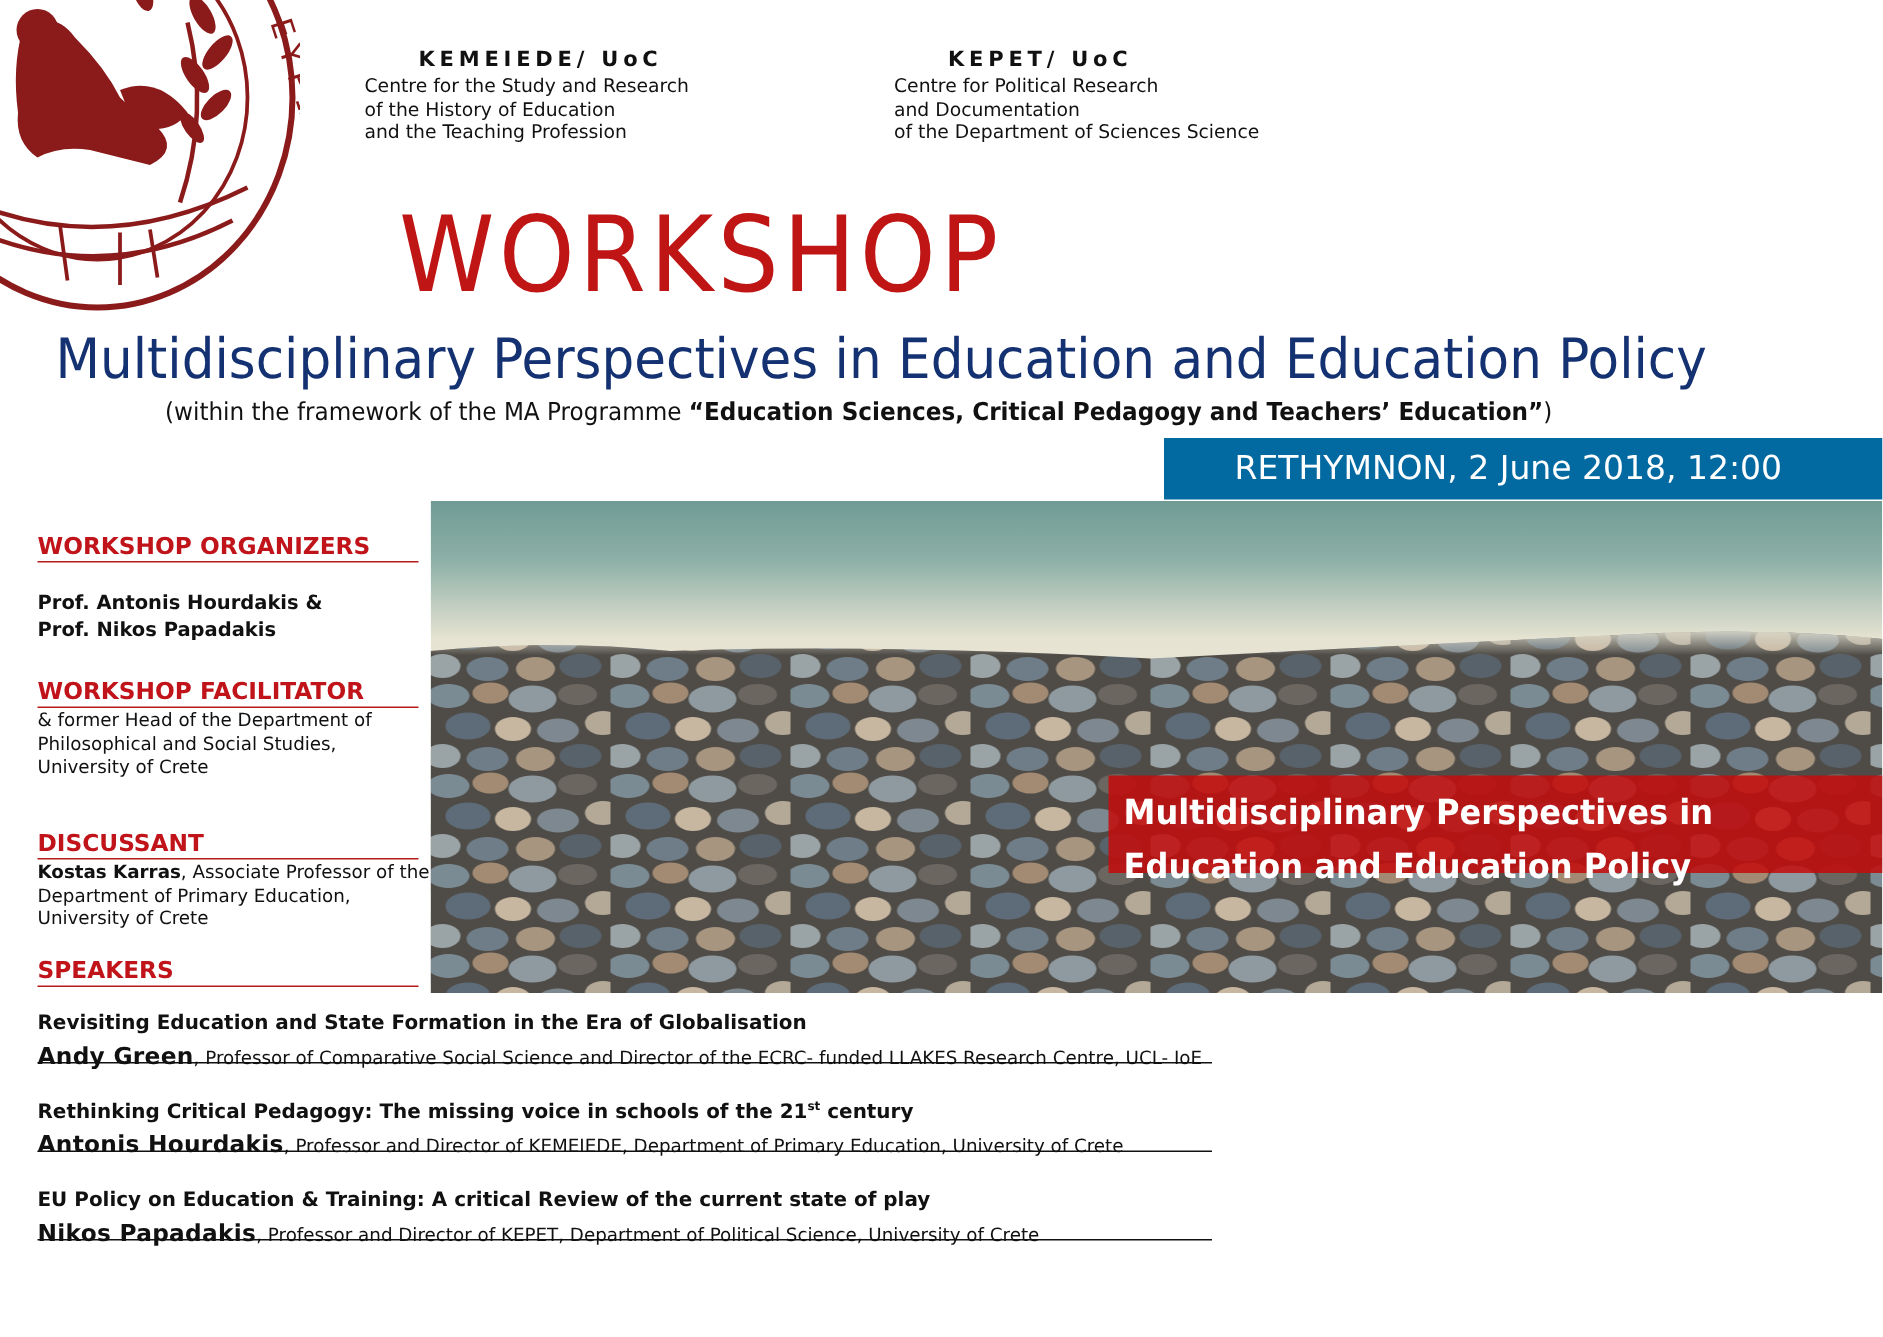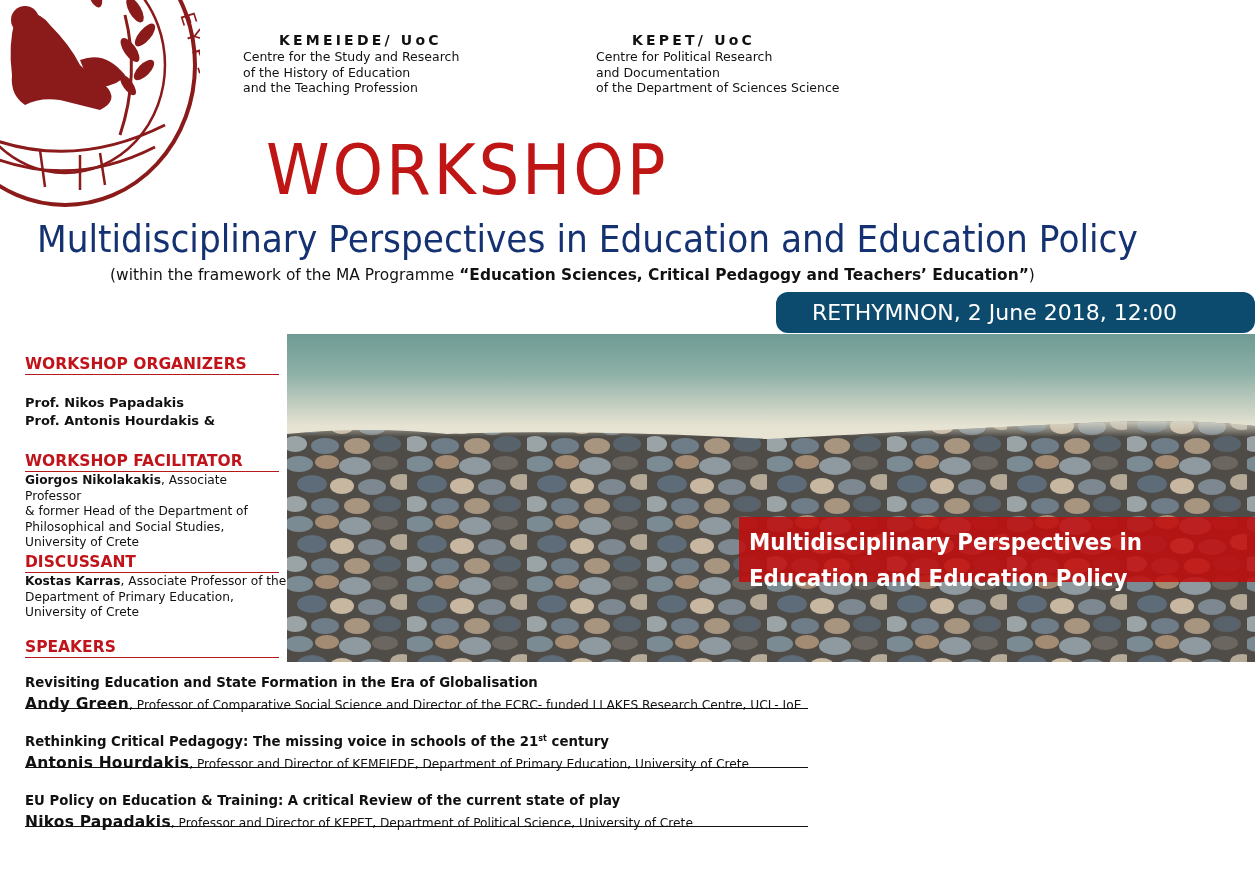--- a/index.html
+++ b/index.html
@@ -18,22 +18,22 @@
   #workshop-title { left:266px; top:130px; font-size:70px; line-height:80px; color:#bf1515;
                     letter-spacing:3px; font-weight:normal; white-space:nowrap; transform:scaleX(0.92); transform-origin:left top; }
 
   #main-title { left:37px; top:218px; font-size:37px; line-height:44px; color:#143272; white-space:nowrap;
                 transform:scaleX(0.93); transform-origin:left top; }
 
   #programme-line { left:110px; top:264px; font-size:16.5px; line-height:22px; color:#111; white-space:nowrap;
                     transform:scaleX(0.935); transform-origin:left top; }
   #programme-line b { font-weight:bold; }
 
-  #date-bar { left:776px; top:292px; width:479px; height:41px; background:#0c4a6e; color:#ffffff;
-              font-size:22px; line-height:41px; box-sizing:border-box; padding-left:36px; white-space:nowrap;border-radius:12px; }
+  #date-bar { left:776px; top:292px; width:479px; height:41px; background:#0369a1; color:#ffffff;
+              font-size:22px; line-height:41px; box-sizing:border-box; padding-left:47px; white-space:nowrap; }
 
   
   #photo { left:287px; top:334px; width:968px; height:328px; overflow:hidden; }
   #photo svg { display:block; }
   #banner { left:739px; top:517px; width:516px; height:65px; background:rgba(196,12,12,0.86); }
   #banner .bl { position:absolute; left:10px; color:#fff; font-weight:bold; font-size:23px; line-height:36px;
                 white-space:nowrap; transform:scaleX(0.93); transform-origin:left top; }
 
   
   .sec-head { left:25px; width:254px; color:#c0141a; font-weight:bold; font-size:15.5px; line-height:18px;
@@ -140,27 +140,26 @@
   </svg>
 </div>
 
 <div id="banner" class="abs">
   <div class="bl" style="top:7px;">Multidisciplinary Perspectives in</div>
   <div class="bl" style="top:43px;">Education and Education Policy</div>
 </div>
 
 <div class="abs sec-head" style="top:355px;">WORKSHOP ORGANIZERS</div>
 <div class="abs sec-body organizers" style="top:394px;">
+  <div>Prof. Antonis Hourdakis &amp;</div>
   <div>Prof. Nikos Papadakis</div>
-  <div>Prof. Antonis Hourdakis &amp;</div>
 </div>
 
 <div class="abs sec-head" style="top:452px;">WORKSHOP FACILITATOR</div>
 <div class="abs sec-body" style="top:473px;">
-  <div><b>Giorgos Nikolakakis</b><span>, Associate Professor</span></div>
   <div>&amp; former Head of the Department of</div>
   <div>Philosophical and Social Studies,</div>
   <div>University of Crete</div>
 </div>
 
 <div class="abs sec-head" style="top:553px;">DISCUSSANT</div>
 <div class="abs sec-body" style="top:574px;">
   <div><b>Kostas Karras</b><span>, Associate Professor of the</span></div>
   <div>Department of Primary Education,</div>
   <div>University of Crete</div>

